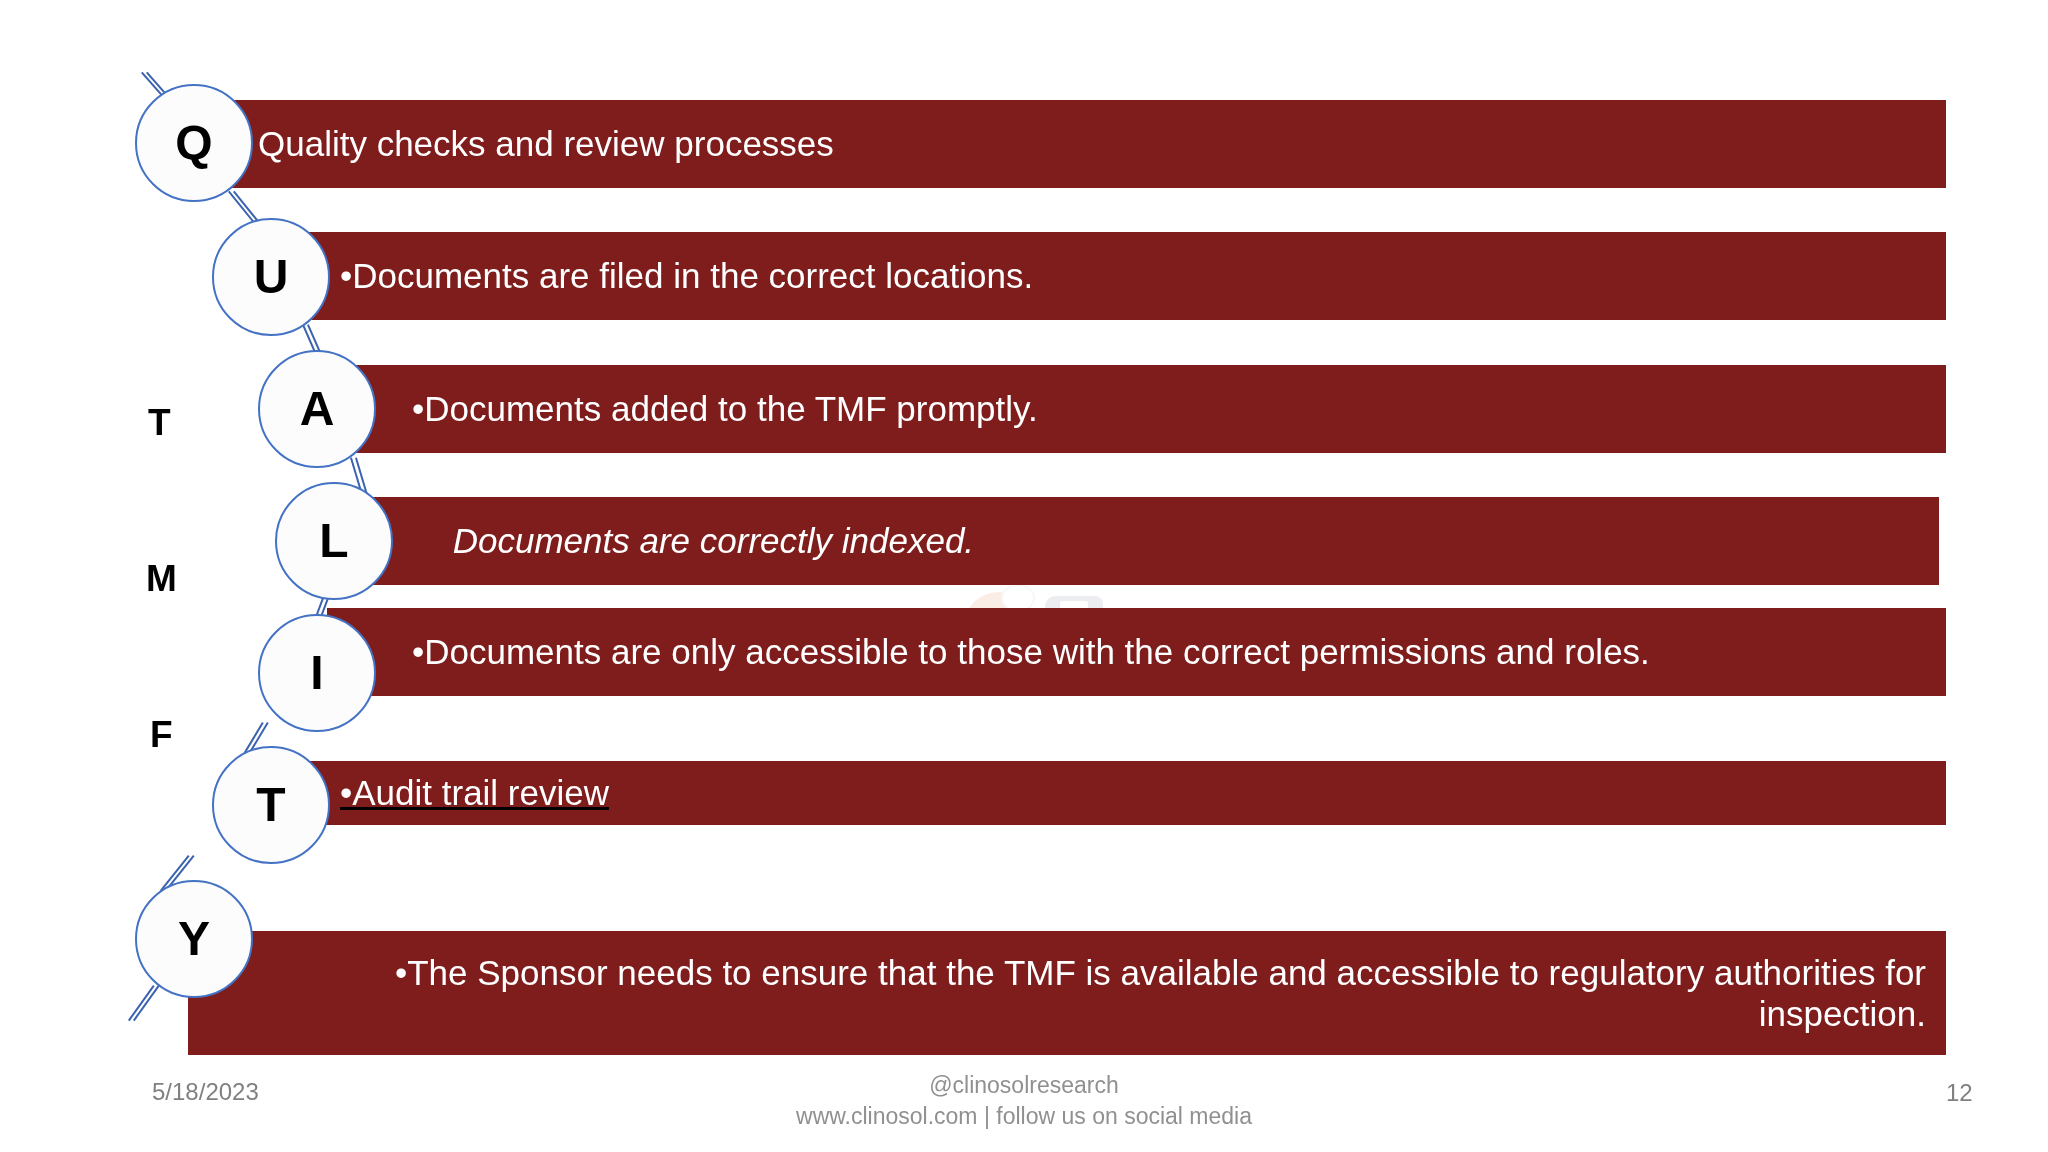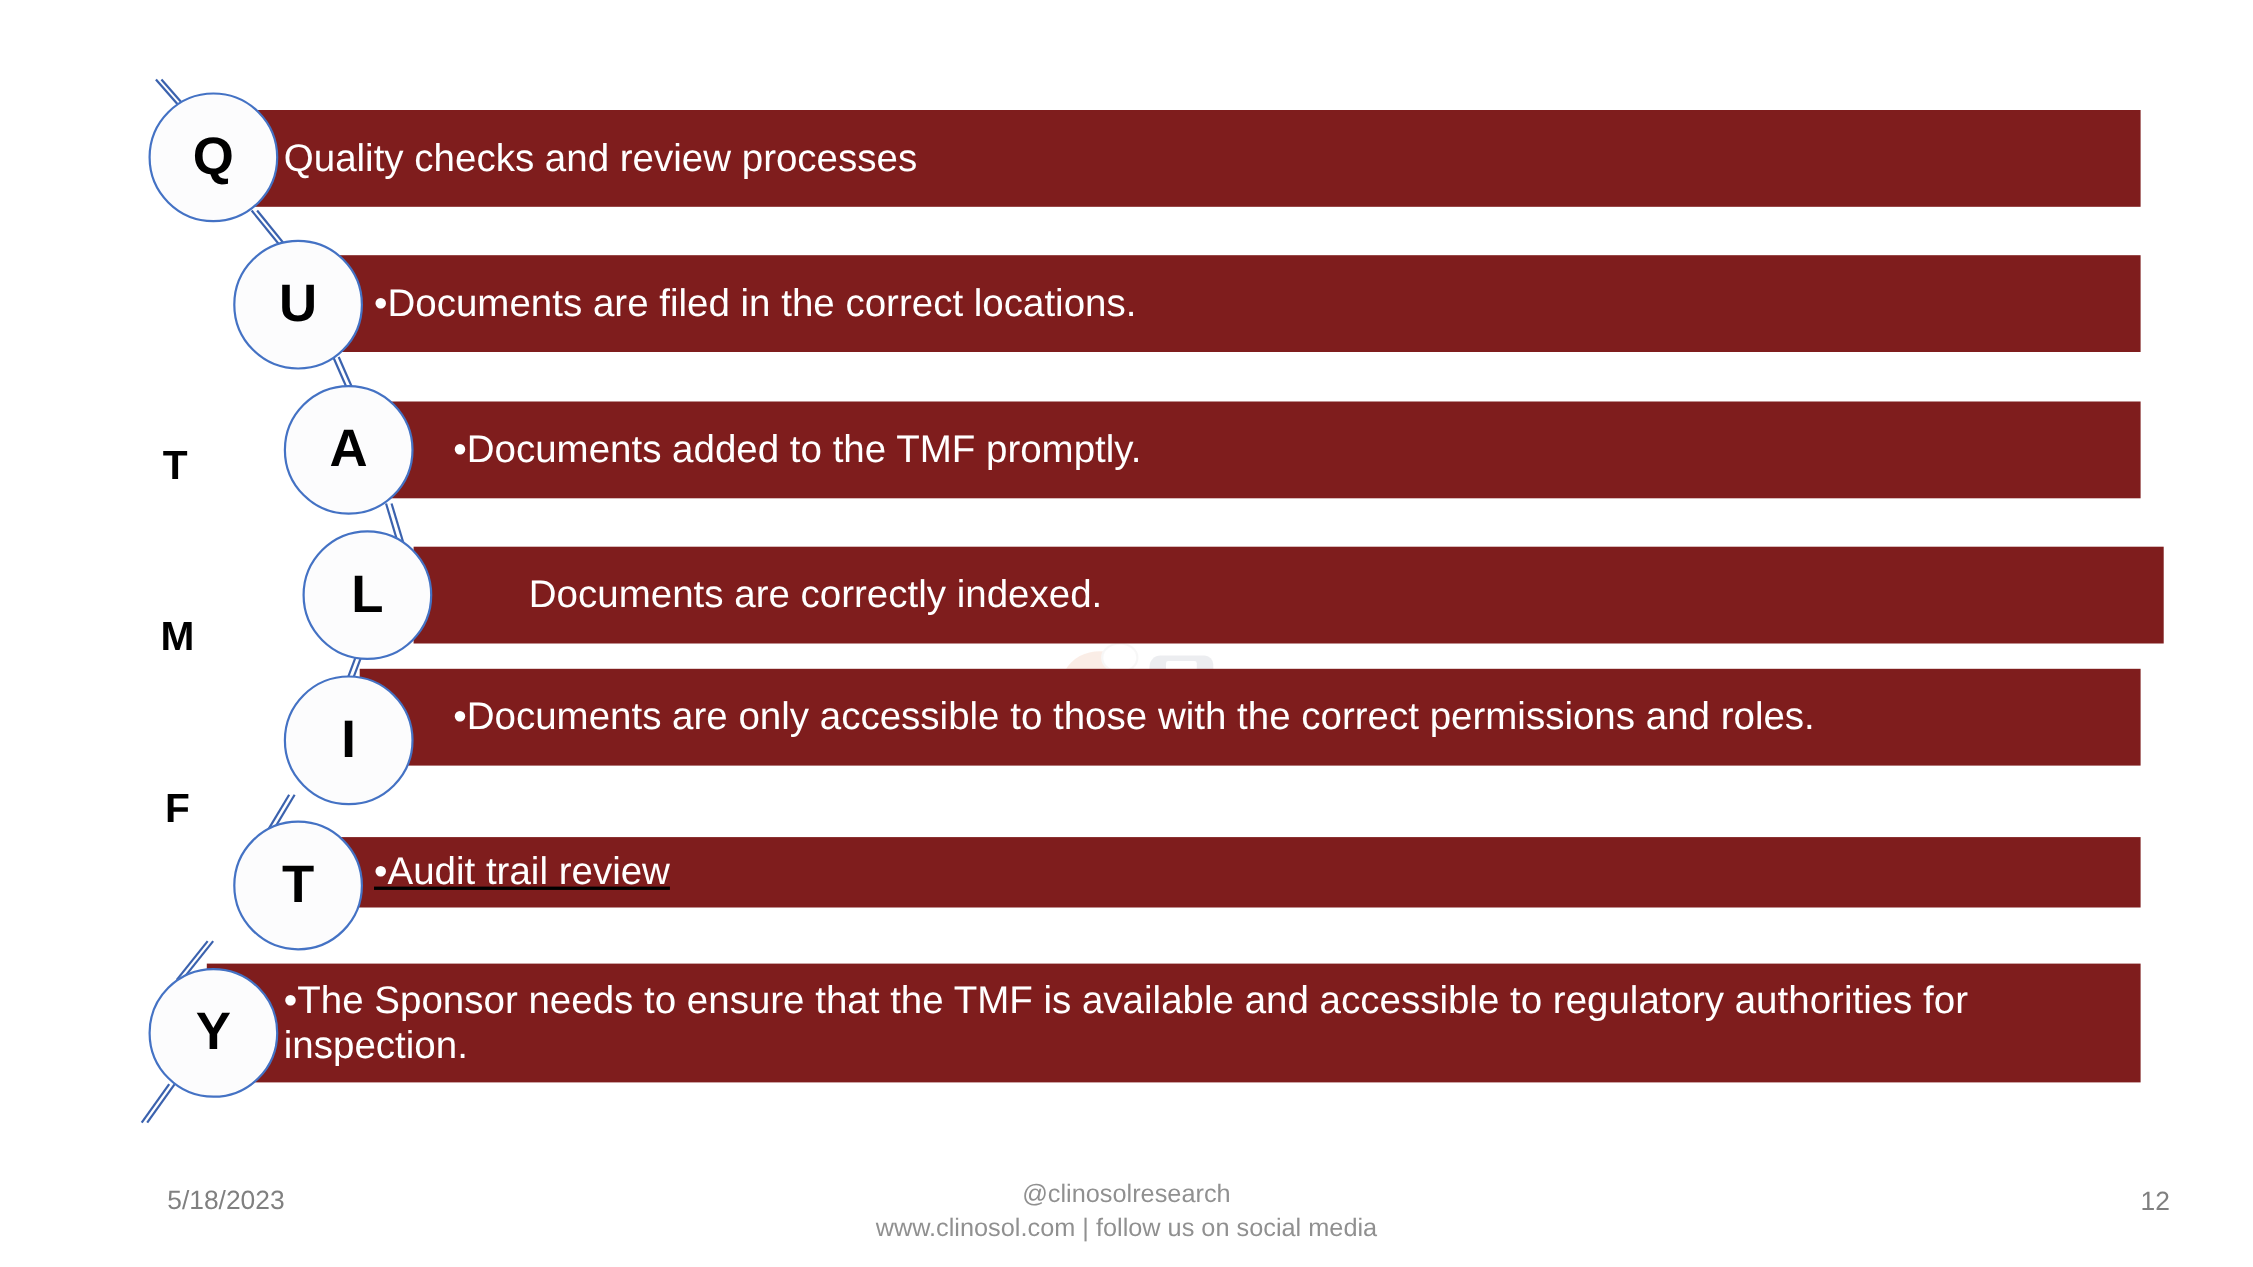--- a/index.html
+++ b/index.html
@@ -166,39 +166,39 @@
       </div>
       <div class="node" style="left: 212px; top: 218px; width: 118px; height: 118px;">
         <span class="node-letter">U</span>
       </div>
       <div class="bar" style="left: 327px; top: 365px; width: 1619px; height: 88px;">
         <div class="bar-text" style="margin-left: 85px; max-width: 1514px;">•Documents added to the TMF promptly.</div>
       </div>
       <div class="node" style="left: 258px; top: 350px; width: 118px; height: 118px;">
         <span class="node-letter">A</span>
       </div>
-      <div class="bar" style="left: 376px; top: 497px; width: 1591px; height: 88px;">
+      <div class="bar" style="left: 348px; top: 497px; width: 1591px; height: 88px; font-style: italic;">
         <div class="bar-text" style="margin-left: 95px; max-width: 1476px;"> Documents are correctly indexed.</div>
       </div>
       <div class="node" style="left: 275px; top: 482px; width: 118px; height: 118px;">
         <span class="node-letter">L</span>
       </div>
       <div class="bar" style="left: 327px; top: 608px; width: 1619px; height: 88px;">
         <div class="bar-text" style="margin-left: 85px; max-width: 1514px;">•Documents are only accessible to those with the correct permissions and roles.</div>
       </div>
       <div class="node" style="left: 258px; top: 614px; width: 118px; height: 118px;">
         <span class="node-letter">I</span>
       </div>
       <div class="bar" style="left: 265px; top: 761px; width: 1681px; height: 64px; text-decoration: underline;">
         <div class="bar-text" style="margin-left: 75px; max-width: 1586px;">•Audit trail review</div>
       </div>
       <div class="node" style="left: 212px; top: 746px; width: 118px; height: 118px;">
         <span class="node-letter">T</span>
       </div>
-      <div class="bar" style="left: 188px; top: 876px; width: 1758px; height: 108px;">
+      <div class="bar" style="left: 188px; top: 931px; width: 1758px; height: 124px; text-align: right;">
         <div class="bar-text" style="margin-left: 70px; max-width: 1668px;">•The Sponsor needs to ensure that the TMF is available and accessible to regulatory authorities for inspection.</div>
       </div>
       <div class="node" style="left: 135px; top: 880px; width: 118px; height: 118px;">
         <span class="node-letter">Y</span>
       </div>
     </div>
 
   <div class="footer-date">5/18/2023</div>
   <div class="footer-center">
     <div>@clinosolresearch</div>

